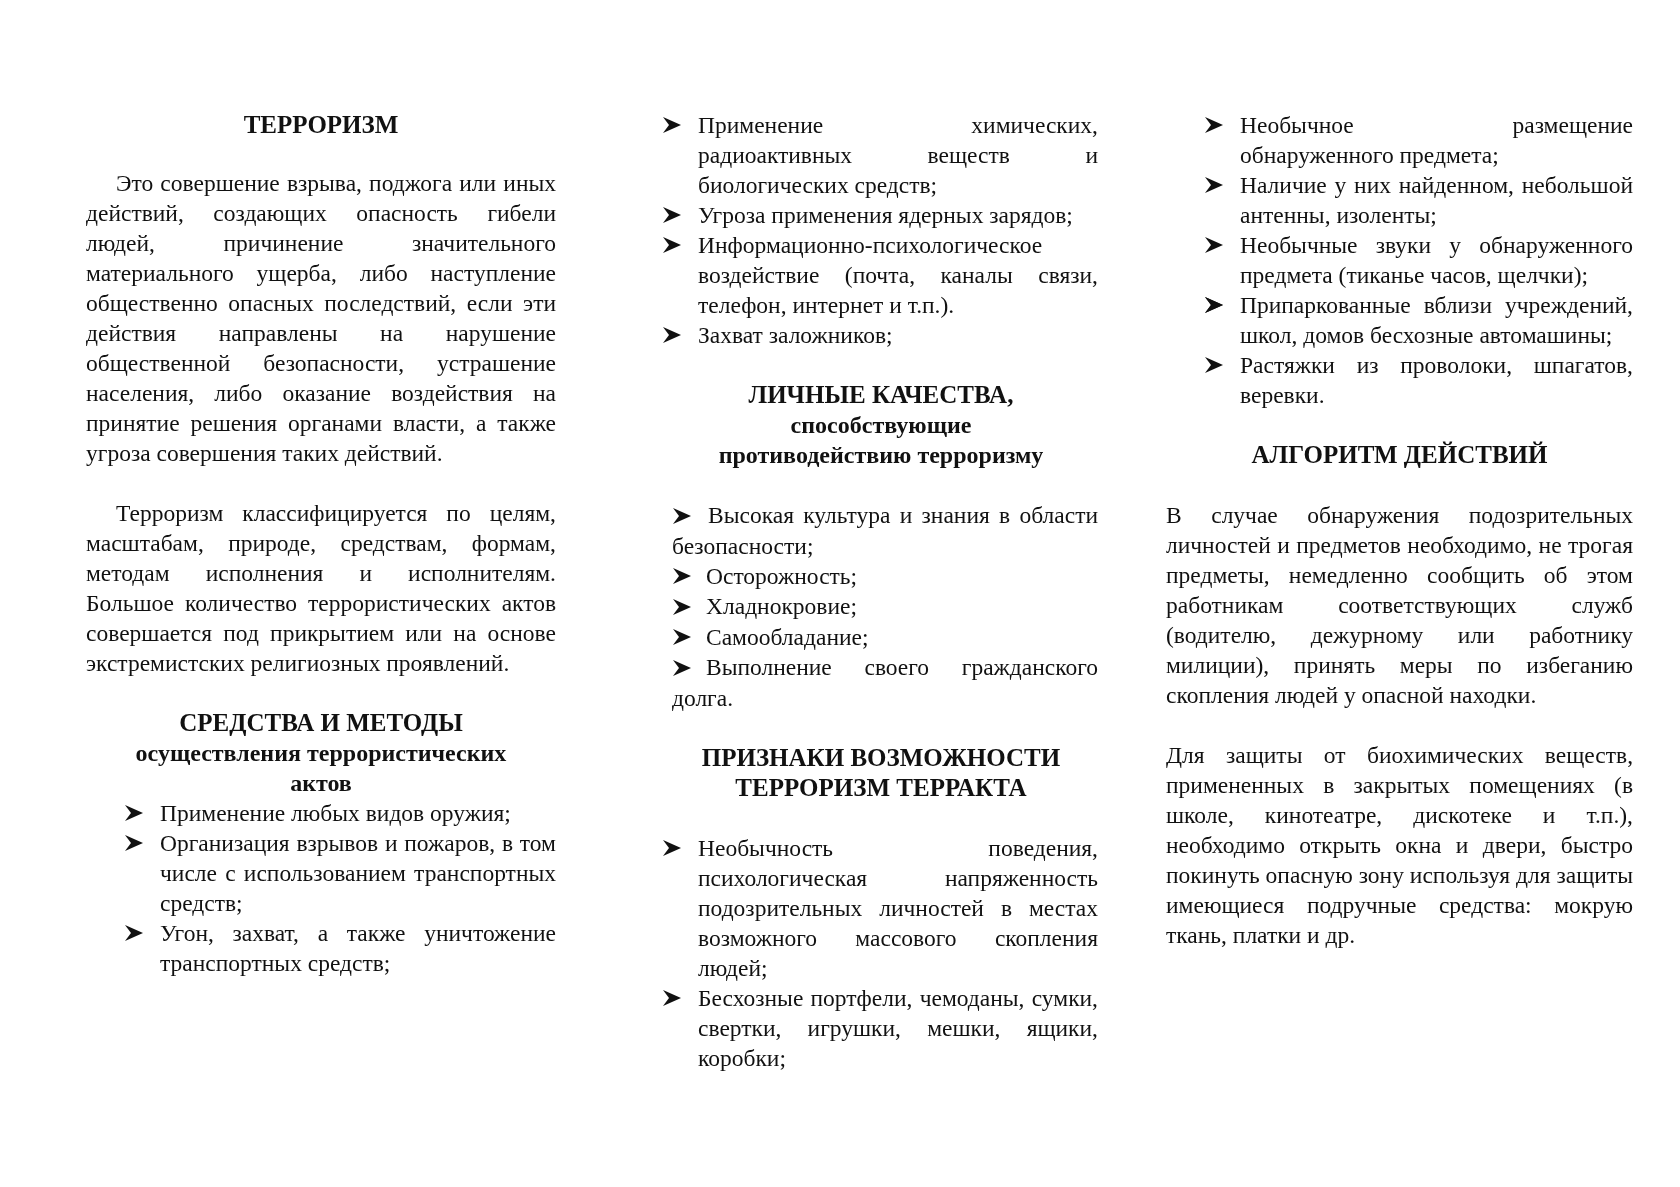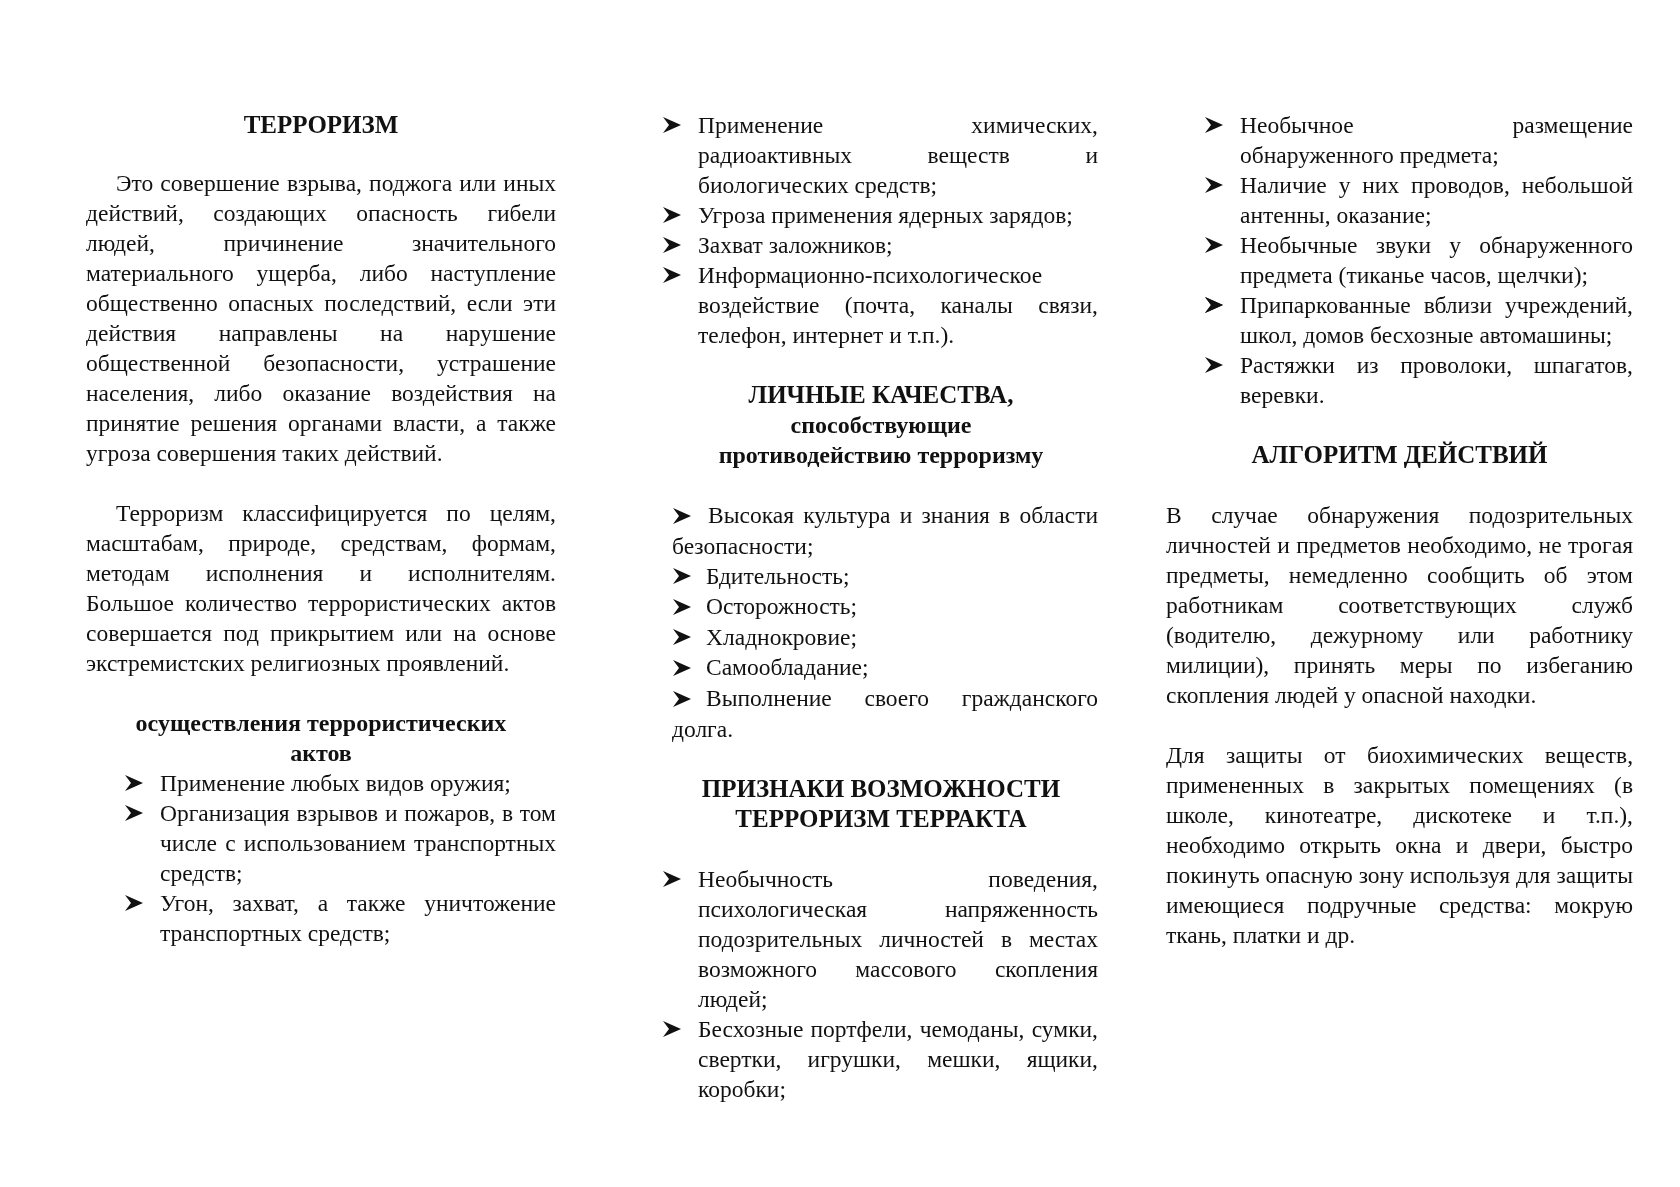--- a/index.html
+++ b/index.html
@@ -48,20 +48,21 @@
 </head>
 <body>
 
 <div class="col col-1">
   <div class="title">ТЕРРОРИЗМ</div>
   <div style="height:28px"></div>
   <p class="para indent">Это совершение взрыва, поджога или иных действий, создающих опасность гибели людей, причинение значительного материального ущерба, либо наступление общественно опасных последствий, если эти действия направлены на нарушение общественной безопасности, устрашение населения, либо оказание воздействия на принятие решения органами власти, а также угроза совершения таких действий.</p>
   <div style="height:30px"></div>
   <p class="para indent">Терроризм классифицируется по целям, масштабам, природе, средствам, формам, методам исполнения и исполнителям. Большое количество террористических актов совершается под прикрытием или на основе экстремистских религиозных проявлений.</p>
   <div style="height:30px"></div>
+  <div class="title">СРЕДСТВА И МЕТОДЫ</div>
   <div class="subtitle" style="padding:0 20px;">осуществления террористических актов</div>
   <ul class="arrows" style="margin-left:38px;">
     <li>
       <span class="bullet">
           <svg viewBox="0 0 20 18">
             <path d="M1 1 L19 9 L1 17 L7 9 Z" fill="#111"></path>
           </svg>
         </span>
       <span>Применение любых видов оружия;</span>
     </li>
@@ -101,56 +102,49 @@
           </svg>
         </span>
       <span>Угроза применения ядерных зарядов;</span>
     </li>
     <li>
       <span class="bullet">
           <svg viewBox="0 0 20 18">
             <path d="M1 1 L19 9 L1 17 L7 9 Z" fill="#111"></path>
           </svg>
         </span>
+      <span>Информационно-психологическое воздействие (почта, каналы связи, телефон, интернет и т.п.).</span>
+    </li>
+    <li>
+      <span class="bullet">
+          <svg viewBox="0 0 20 18">
+            <path d="M1 1 L19 9 L1 17 L7 9 Z" fill="#111"></path>
+          </svg>
+        </span>
       <span>Захват заложников;</span>
-    </li>
-    <li>
-      <span class="bullet">
-          <svg viewBox="0 0 20 18">
-            <path d="M1 1 L19 9 L1 17 L7 9 Z" fill="#111"></path>
-          </svg>
-        </span>
-      <span>Информационно-психологическое воздействие (почта, каналы связи, телефон, интернет и т.п.).</span>
     </li>
   </ul>
   <div style="height:30px"></div>
   <div class="title">ЛИЧНЫЕ КАЧЕСТВА,</div>
   <div class="subtitle">способствующие</div>
   <div class="subtitle">противодействию терроризму</div>
   <div style="height:30px"></div>
   <ul class="arrows qual" style="padding-left:8px;">
     <li style="text-align:justify;">
       <span class="bullet">
           <svg viewBox="0 0 20 18">
             <path d="M1 1 L19 9 L1 17 L7 9 Z" fill="#111"></path>
           </svg>
         </span><span style="padding-left:2px;">Высокая культура и знания в области безопасности;</span>
     </li>
     <li>
       <span class="bullet">
           <svg viewBox="0 0 20 18">
             <path d="M1 1 L19 9 L1 17 L7 9 Z" fill="#111"></path>
           </svg>
-        </span><span>Бдительность;</span>
-    </li>
-    <li>
-      <span class="bullet">
-          <svg viewBox="0 0 20 18">
-            <path d="M1 1 L19 9 L1 17 L7 9 Z" fill="#111"></path>
-          </svg>
         </span><span>Осторожность;</span>
     </li>
     <li>
       <span class="bullet">
           <svg viewBox="0 0 20 18">
             <path d="M1 1 L19 9 L1 17 L7 9 Z" fill="#111"></path>
           </svg>
         </span><span>Хладнокровие;</span>
     </li>
     <li>
@@ -201,21 +195,21 @@
           </svg>
         </span>
       <span>Необычное размещение обнаруженного предмета;</span>
     </li>
     <li>
       <span class="bullet">
           <svg viewBox="0 0 20 18">
             <path d="M1 1 L19 9 L1 17 L7 9 Z" fill="#111"></path>
           </svg>
         </span>
-      <span>Наличие у них проводов, небольшой антенны, оказание;</span>
+      <span>Наличие у них найденном, небольшой антенны, изоленты;</span>
     </li>
     <li>
       <span class="bullet">
           <svg viewBox="0 0 20 18">
             <path d="M1 1 L19 9 L1 17 L7 9 Z" fill="#111"></path>
           </svg>
         </span>
       <span>Необычные звуки у обнаруженного предмета (тиканье часов, щелчки);</span>
     </li>
     <li>

